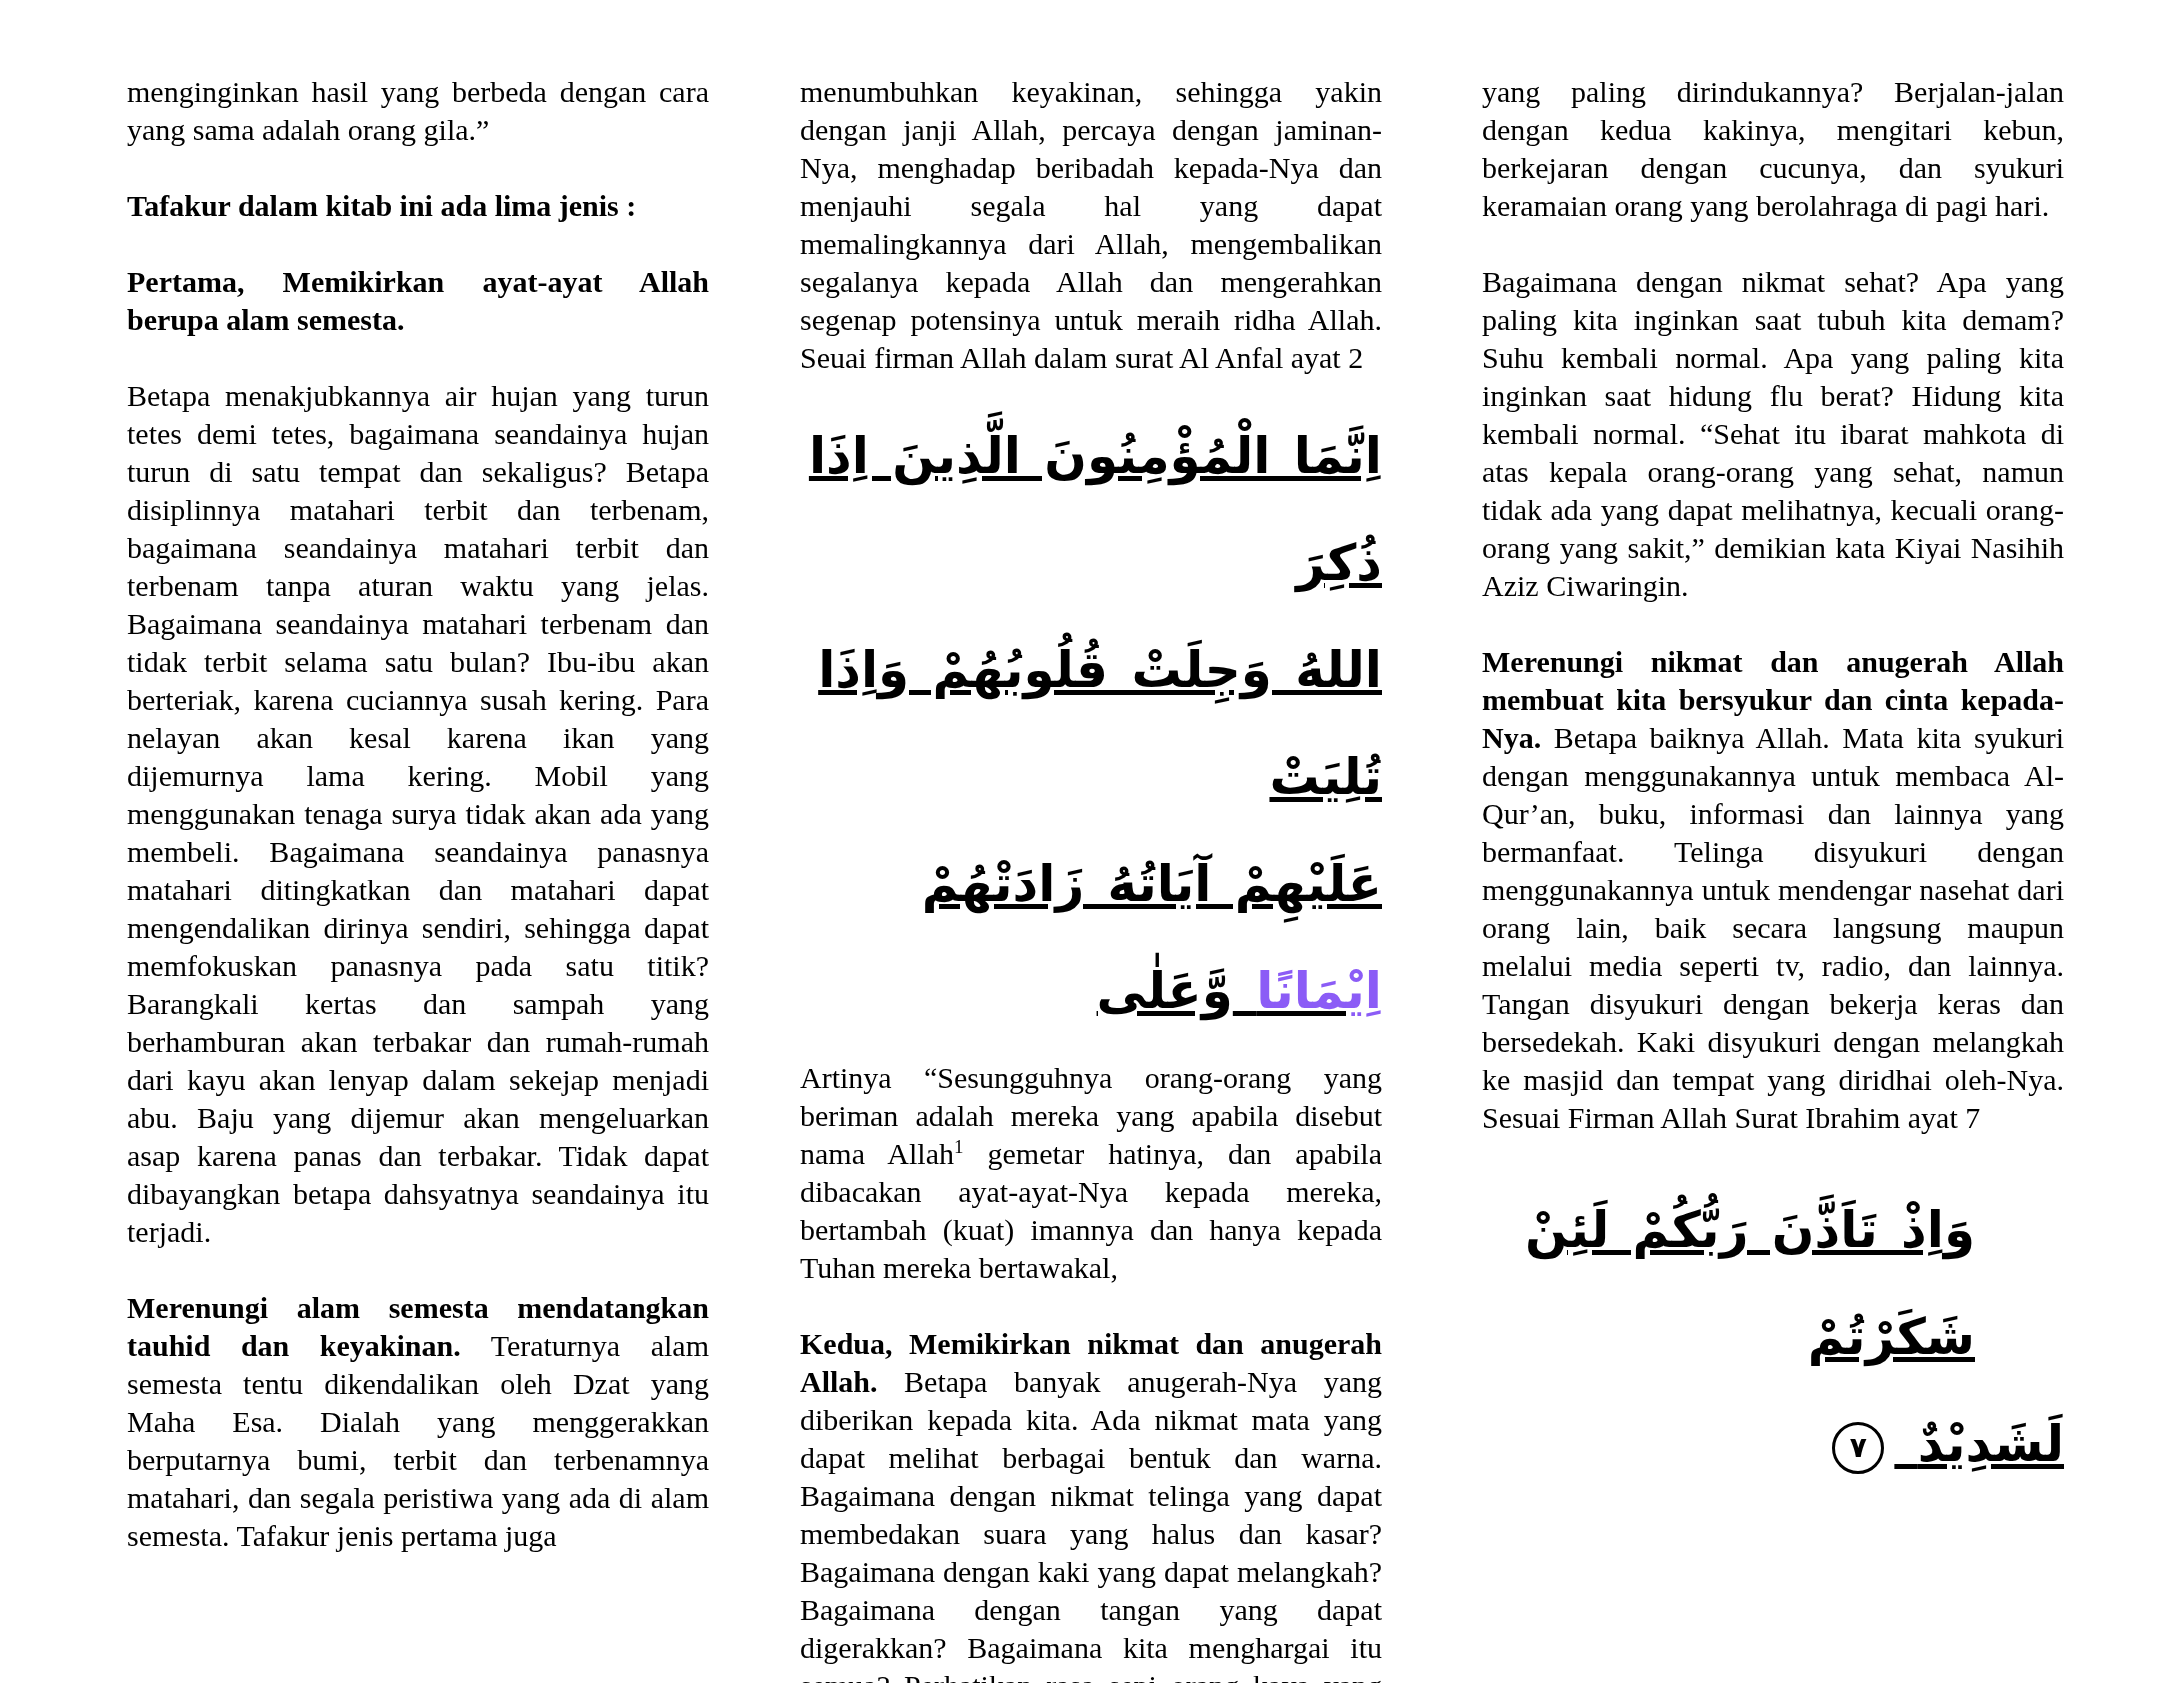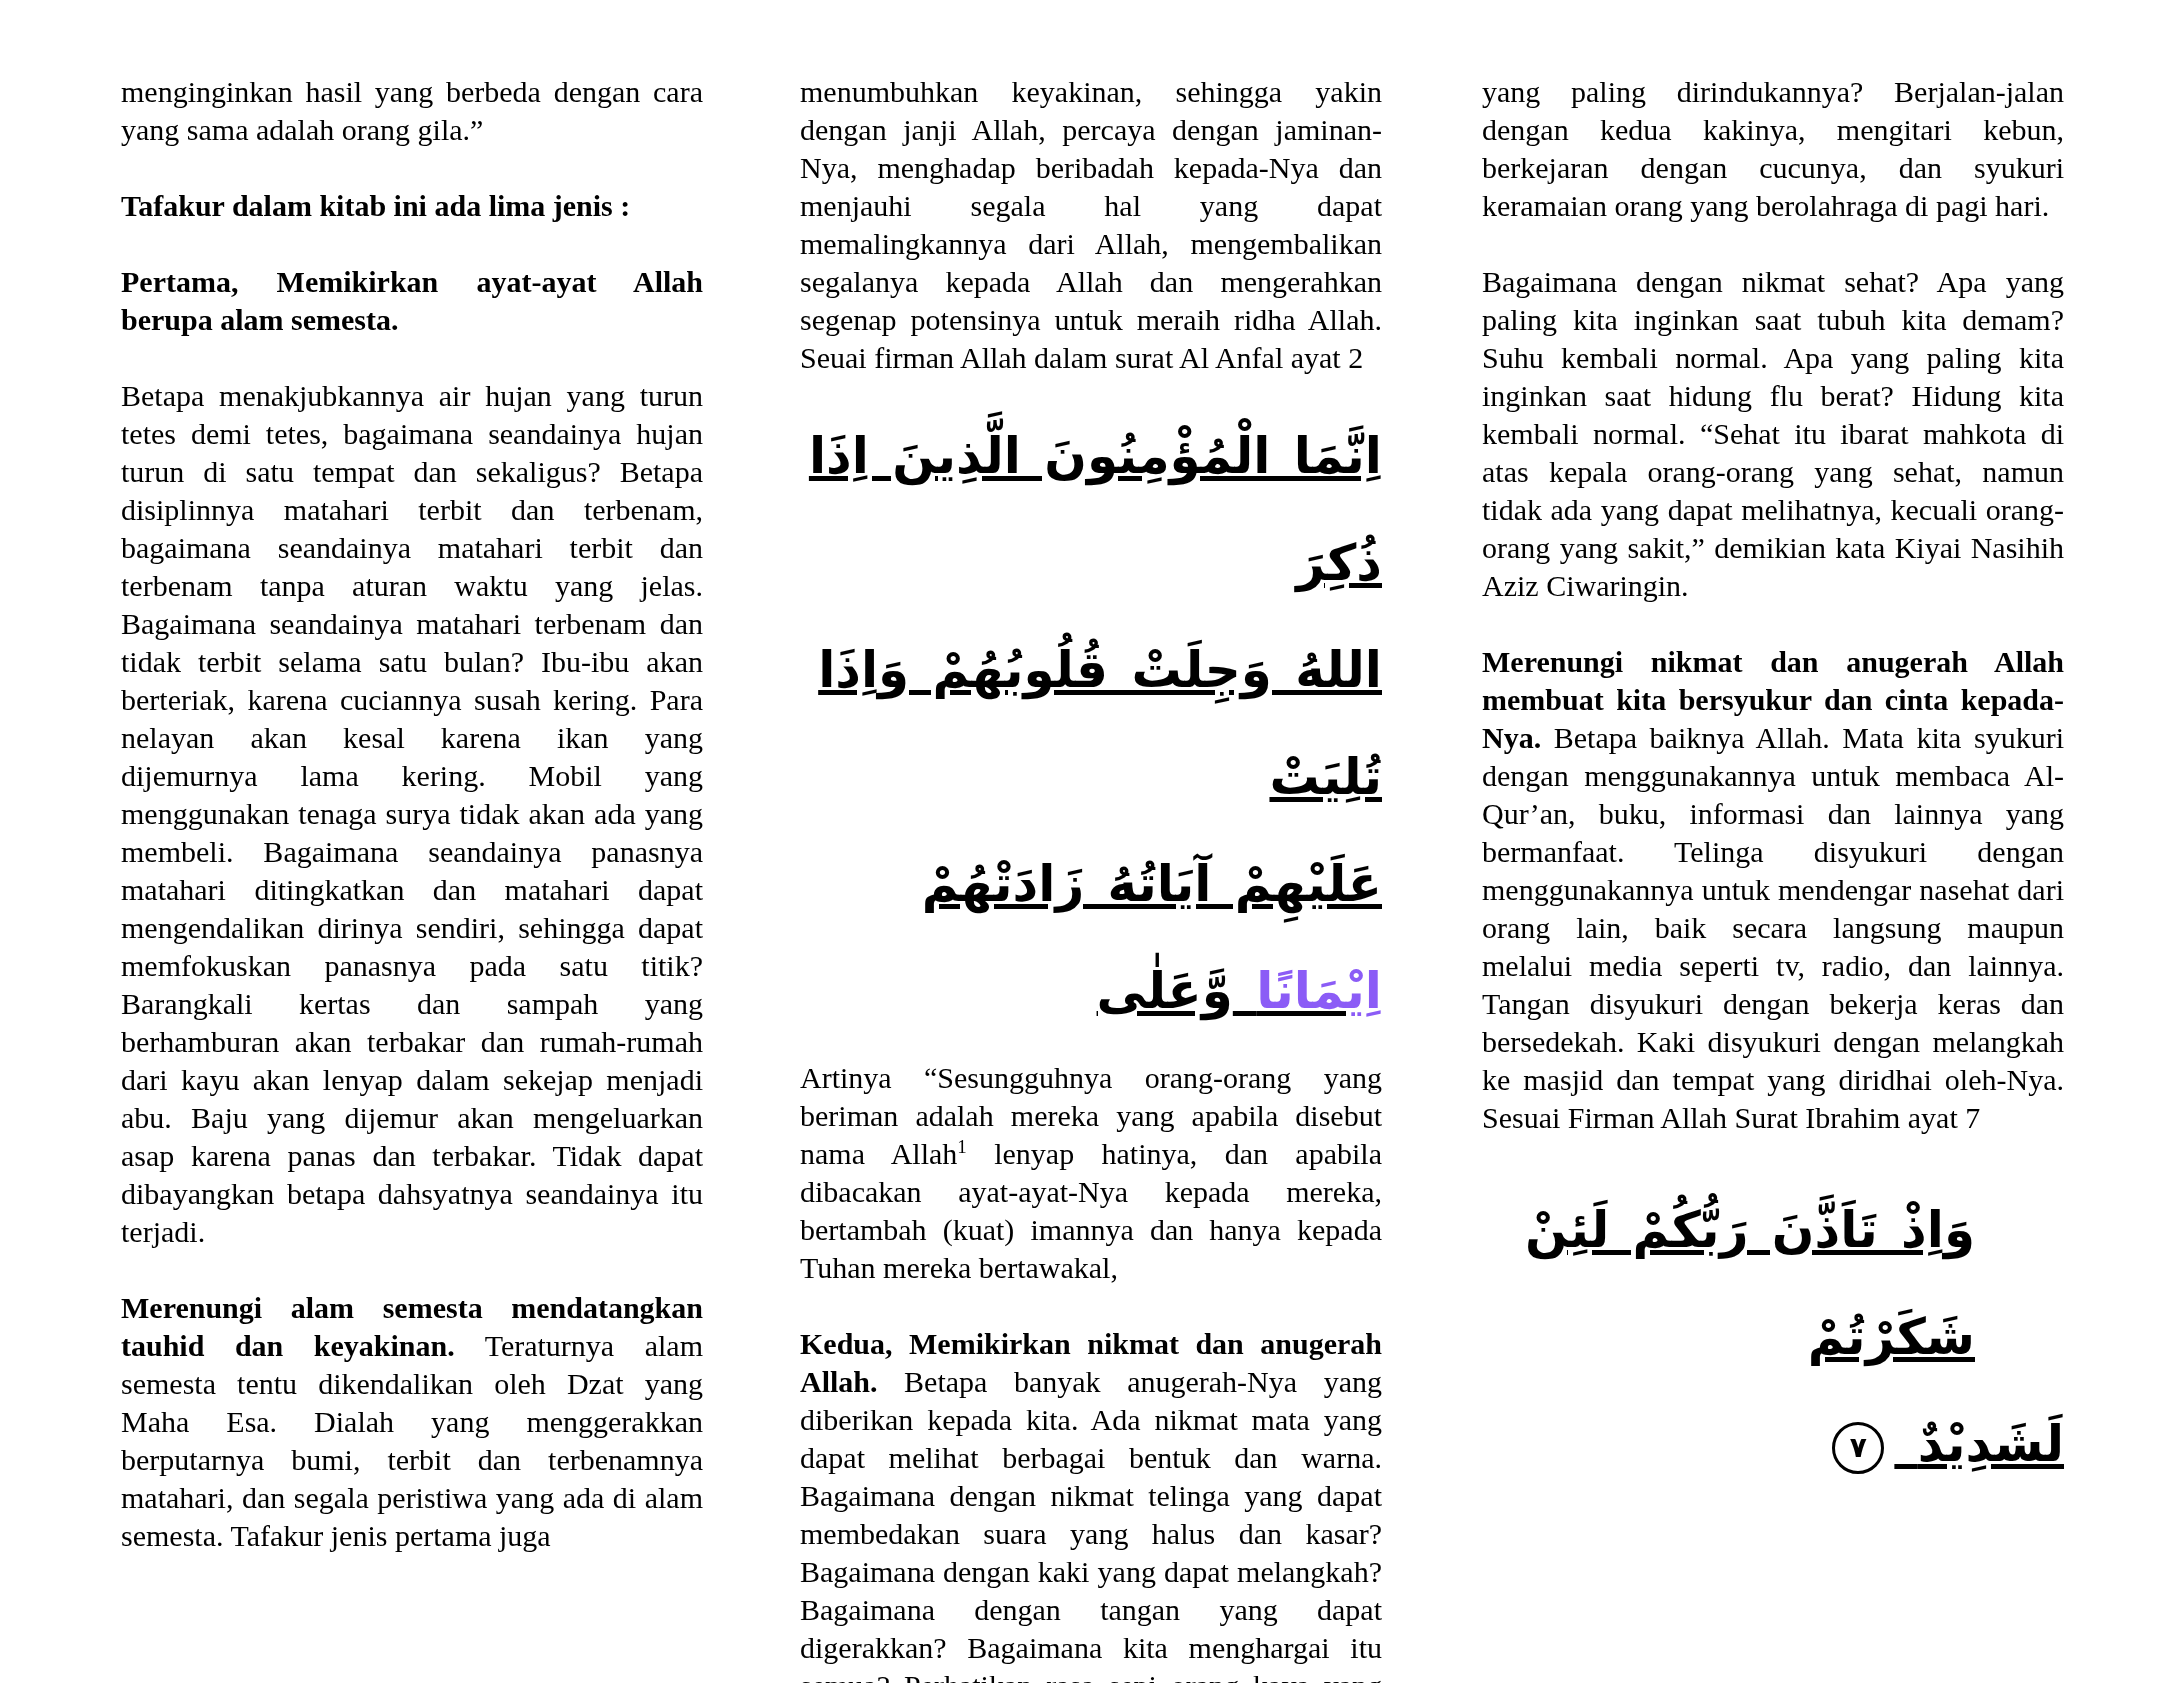--- a/index.html
+++ b/index.html
@@ -16,21 +16,21 @@
     font-size: 30px;
     line-height: 38px;
     color: #000000;
   }
   .col {
     position: absolute;
     top: 73px;
     width: 582px;
     text-align: justify;
   }
-  .col-1 { left: 121px; }
+  .col-1 { left: 127px; }
   .col-2 { left: 800px; }
   .col-3 { left: 1482px; }
 
   .para { margin: 0 0 38px 0; }
   .para:last-child { margin-bottom: 0; }
   .bold { font-weight: bold; }
   .heading { font-weight: bold; margin: 0 0 38px 0; }
 
   sup.fn {
     font-size: 19px;
@@ -92,21 +92,21 @@
     <div class="arabic arabic-anfal">
       <div>اِنَّمَا الْمُؤْمِنُونَ الَّذِينَ اِذَا ذُكِرَ</div>
       <div>اللهُ وَجِلَتْ قُلُوبُهُمْ وَاِذَا تُلِيَتْ</div>
       <div>
         <span>عَلَيْهِمْ آيَاتُهُ زَادَتْهُمْ</span>
         <span class="teal" id="teal-word" style="color: #8b5cf6;">اِيْمَانًا</span>
         <span>وَّعَلٰى</span>
       </div>
     </div>
 
-    <p class="para"><span>Artinya “Sesungguhnya orang-orang yang beriman adalah mereka yang apabila disebut nama Allah</span><sup class="fn">1</sup><span> lenyap hatinya, dan apabila dibacakan ayat-ayat-Nya kepada mereka, bertambah (kuat) imannya dan hanya kepada Tuhan mereka bertawakal,</span></p>
+    <p class="para"><span>Artinya “Sesungguhnya orang-orang yang beriman adalah mereka yang apabila disebut nama Allah</span><sup class="fn">1</sup><span> gemetar hatinya, dan apabila dibacakan ayat-ayat-Nya kepada mereka, bertambah (kuat) imannya dan hanya kepada Tuhan mereka bertawakal,</span></p>
 
     <p class="para"><span class="bold">Kedua, Memikirkan nikmat dan anugerah Allah.</span><span> Betapa banyak anugerah-Nya yang diberikan kepada kita. Ada nikmat mata yang dapat melihat berbagai bentuk dan warna. Bagaimana dengan nikmat telinga yang dapat membedakan suara yang halus dan kasar? Bagaimana dengan kaki yang dapat melangkah? Bagaimana dengan tangan yang dapat digerakkan? Bagaimana kita menghargai itu semua? Perhatikan rasa sepi orang kaya yang sudah lanjut usia dan hanya duduk di atas kursi rodanya! Apa</span></p>
   </div>
 
   <div class="col col-3">
     <p class="para">yang paling dirindukannya? Berjalan-jalan dengan kedua kakinya, mengitari kebun, berkejaran dengan cucunya, dan syukuri keramaian orang yang berolahraga di pagi hari.</p>
     <p class="para">Bagaimana dengan nikmat sehat? Apa yang paling kita inginkan saat tubuh kita demam? Suhu kembali normal. Apa yang paling kita inginkan saat hidung flu berat? Hidung kita kembali normal. “Sehat itu ibarat mahkota di atas kepala orang-orang yang sehat, namun tidak ada yang dapat melihatnya, kecuali orang-orang yang sakit,” demikian kata Kiyai Nasihih Aziz Ciwaringin.</p>
     <p class="para" style="margin-bottom:0;"><span class="bold">Merenungi nikmat dan anugerah Allah membuat kita bersyukur dan cinta kepada-Nya.</span><span> Betapa baiknya Allah. Mata kita syukuri dengan menggunakannya untuk membaca Al-Qur’an, buku, informasi dan lainnya yang bermanfaat. Telinga disyukuri dengan menggunakannya untuk mendengar nasehat dari orang lain, baik secara langsung maupun melalui media seperti tv, radio, dan lainnya. Tangan disyukuri dengan bekerja keras dan bersedekah. Kaki disyukuri dengan melangkah ke masjid dan tempat yang diridhai oleh-Nya. Sesuai Firman Allah Surat Ibrahim ayat 7</span></p>
 
     <div class="arabic arabic-ibrahim">

